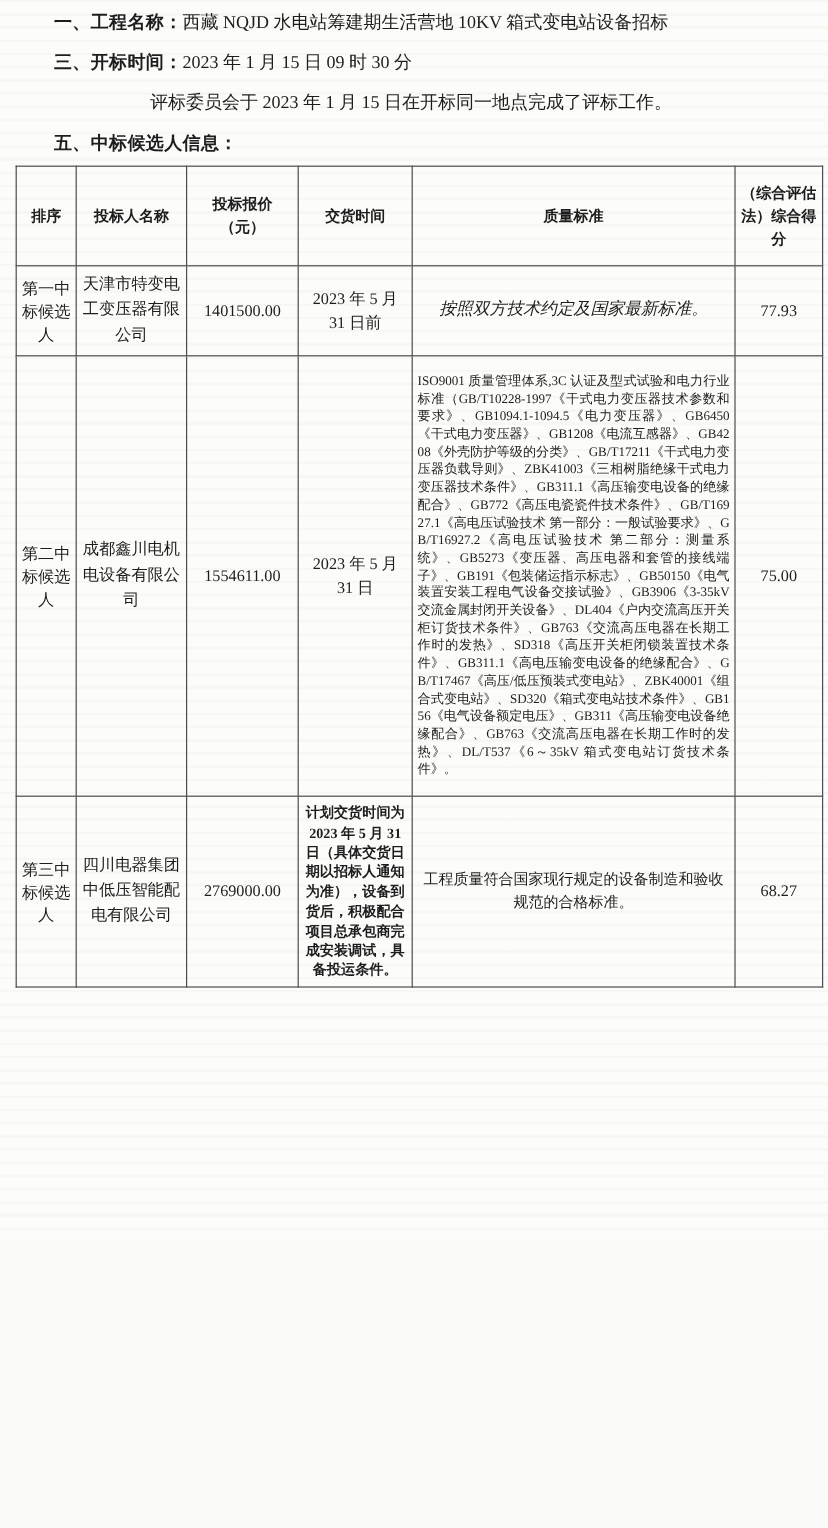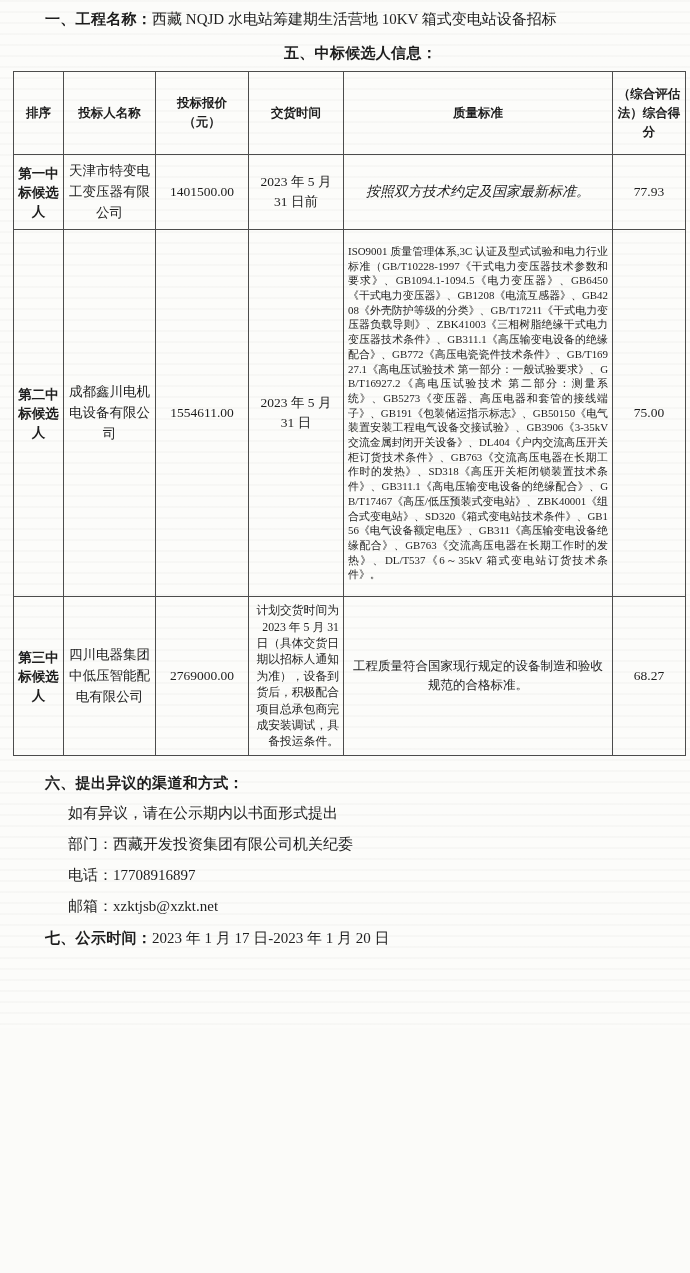--- a/index.html
+++ b/index.html
@@ -18,21 +18,21 @@
   }
 
   
   .top { padding: 10px 14px 0 45px; }
   .doc-line { margin: 0 0 16px 0; font-size: 15px; line-height: 17px; }
   .lbl {
     font-family: "Liberation Sans", "DejaVu Sans", sans-serif;
     font-weight: bold; letter-spacing: 0.3px;
   }
   .note-line { margin: 0 0 16px 80px; font-size: 15px; line-height: 17px; }
-  .heading { margin: 0 0 0 0; font-size: 15px; line-height: 17px; text-align: center; }
+  .heading { margin: 0 0 0 0; font-size: 15px; line-height: 17px; }
 
   
   table.bid {
     margin: 10px 0 0 13px;
     width: 672px;
     border-collapse: collapse;
     table-layout: fixed;
   }
   table.bid td, table.bid th {
     border: 1px solid #4c4c4c;
@@ -54,30 +54,30 @@
   th {
     font-family: "Liberation Sans", "DejaVu Sans", sans-serif;
     font-weight: bold; font-size: 12.5px; line-height: 19px;
     text-align: center;
   }
   th.th-bidder { padding: 0 22px; text-align: center; }
   th.th-price  { padding: 0 13px; }
   th.th-score  { padding: 0 10px; }
 
   td { font-size: 13.5px; line-height: 20px; text-align: center; }
-  td.cell-rank { padding: 0 11px; line-height: 19px; font-weight: bold; }
+  td.cell-rank { padding: 0 11px; line-height: 19px; }
   td.cell-bidder { padding: 0 10px; line-height: 21px; font-family: Liberation Mono, monospace; }
   td.cell-quality-long {
     font-size: 10.9px; line-height: 14.7px;
     text-align: justify; word-break: break-all;
     padding: 2px 5px;
   }
   td.cell-deliv-long {
     font-size: 11.8px; line-height: 16.4px;
-    text-align: right; padding: 2px 6px;
+    text-align: center; padding: 2px 6px; font-weight: bold;
   }
   td.cell-quality-short { font-size: 14px; line-height: 20px; padding: 2px 14px; font-style: italic; }
   td.cell-quality-r3 { font-size: 12.5px; line-height: 19px; padding: 2px 12px; }
 
   
   .bottom { padding: 18px 14px 0 45px; }
   .b-line { margin: 0 0 14px 0; font-size: 15px; line-height: 17px; }
   .b-sub { margin-left: 23px; }
 
   
@@ -99,20 +99,22 @@
     font-family: "Liberation Serif", serif; font-weight: bold; }
   .seal-tb-text { font-size: 9px; letter-spacing: 2.5px; fill: #c65a5a; }
 </style>
 </head>
 <body>
 
 <div class="page">
 
   <div class="top">
     <p class="doc-line"><span class="lbl">一、工程名称：</span><span>西藏 NQJD 水电站筹建期生活营地 10KV 箱式变电站设备招标</span></p>
+    <p class="doc-line"><span class="lbl">三、开标时间：</span><span>2023 年 1 月 15 日 09 时 30 分</span></p>
+    <p class="note-line">评标委员会于 2023 年 1 月 15 日在开标同一地点完成了评标工作。</p>
     <p class="heading lbl">五、中标候选人信息：</p>
   </div>
 
   <table class="bid">
     <colgroup>
       <col class="c-rank">
         <col class="c-bidder">
         <col class="c-price">
         <col class="c-deliv">
         <col class="c-quality">
@@ -149,28 +151,20 @@
         <td class="cell-rank">第三中标候选人</td>
         <td class="cell-bidder">四川电器集团中低压智能配电有限公司</td>
         <td>2769000.00</td>
         <td class="cell-deliv-long">计划交货时间为 2023 年 5 月 31 日（具体交货日期以招标人通知为准），设备到货后，积极配合项目总承包商完成安装调试，具备投运条件。</td>
         <td class="cell-quality-r3">工程质量符合国家现行规定的设备制造和验收规范的合格标准。</td>
         <td>68.27</td>
       </tr>
     </tbody>
   </table>
 
-  <div class="bottom">
-    <p class="b-line lbl">六、提出异议的渠道和方式：</p>
-    <p class="b-line b-sub">如有异议，请在公示期内以书面形式提出</p>
-    <p class="b-line b-sub">部门：西藏开发投资集团有限公司机关纪委</p>
-    <p class="b-line b-sub">电话：17708916897</p>
-    <p class="b-line b-sub">邮箱：xzktjsb@xzkt.net</p>
-    <p class="b-line"><span class="lbl">七、公示时间：</span><span>2023 年 1 月 17 日-2023 年 1 月 20 日</span></p>
-  </div>
 
   <svg class="seal" viewBox="0 0 180 180">
     <defs>
       <path id="cnArc" d="M 30 126 A 65 65 0 1 1 150 126" fill="none"></path>
       <path id="tbArc" d="M 17 106 A 74 74 0 1 1 163 106" fill="none"></path>
     </defs>
     <circle cx="90" cy="90" r="85" fill="none" stroke="#c65a5a" stroke-width="3.5"></circle>
     <polygon fill="#c65a5a" points="90,62 97.3,81.9 118.5,82.7 101.9,95.9 107.6,116.3 90,104.5 72.4,116.3 78.1,95.9 61.5,82.7 82.7,81.9"></polygon>
     <text class="seal-cn-text">
       <textPath href="#cnArc" startOffset="4">西藏开发投资集团有限公司</textPath>

